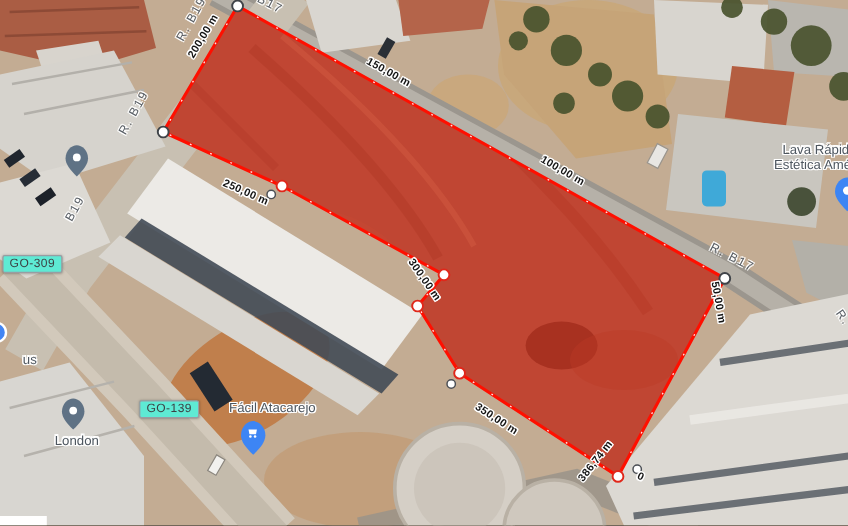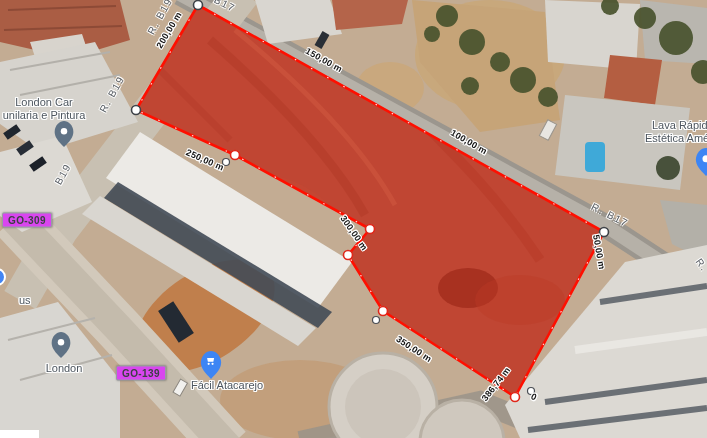--- a/index.html
+++ b/index.html
@@ -20,24 +20,23 @@
                 -1px 1px 0 rgba(255,255,255,.9),1px 1px 0 rgba(255,255,255,.9);
   }
   .poi{
     font-size:11px;color:#4d565f;text-align:center;line-height:13px;
     text-shadow:-1px -1px 0 #fff,1px -1px 0 #fff,-1px 1px 0 #fff,1px 1px 0 #fff,
                 0 -1px 0 #fff,0 1px 0 #fff,-1px 0 0 #fff,1px 0 0 #fff;
   }
   .ctr{transform:translate(-50%,-50%);}
   .badge{
     position:absolute;transform:translate(-50%,-50%);
-    background:#d946ef;border:1px solid #979da3;border-radius:2px;
+    background:#5eead4;border:1px solid #979da3;border-radius:2px;
     font-size:10px;color:#3c4043;padding:1px 5px;letter-spacing:.4px;
     box-shadow:0 0 2px rgba(0,0,0,.25);
-    font-weight:bold;
   }
   .ui-frag{position:absolute;left:0;top:430px;width:39px;height:8px;background:#fff;}
 </style>
 </head>
 <body>
 
 <div class="stage">
 
   <svg width="707" height="438" viewBox="0 0 707 438">
     <defs>
@@ -190,26 +189,22 @@
   <div class="lbl measure ctr" style="left:534px;top:397px;transform:translate(-50%,-50%) rotate(25deg);">0</div>
 
   <div class="lbl street ctr" style="left:225px;top:4px;transform:translate(-50%,-50%) rotate(27deg);">B17</div>
   <div class="lbl street ctr" style="left:610px;top:215px;transform:translate(-50%,-50%) rotate(27deg);">R. B17</div>
   <div class="lbl street ctr" style="left:702px;top:265px;transform:translate(-50%,-50%) rotate(55deg);">R.</div>
   <div class="lbl street ctr" style="left:160px;top:16px;transform:translate(-50%,-50%) rotate(-61deg);">R. B19</div>
   <div class="lbl street ctr" style="left:112px;top:94px;transform:translate(-50%,-50%) rotate(-61deg);">R. B19</div>
   <div class="lbl street ctr" style="left:63px;top:174px;transform:translate(-50%,-50%) rotate(-61deg);">B19</div>
 
   <div class="badge" style="left:27px;top:220px;">GO-309</div>
-  <div class="badge" style="left:141px;top:341px;margin-top:32px;">GO-139</div>
-
-  <div class="lbl poi ctr" style="left:44px;top:109px;">
-    <div>London Car</div>
-    <div>unilaria e Pintura</div>
-  </div>
+  <div class="badge" style="left:141px;top:341px;">GO-139</div>
+
   <div class="lbl poi ctr" style="left:64px;top:368px;">London</div>
-  <div class="lbl poi ctr" style="left:227px;top:341px;margin-top:44px;">Fácil Atacarejo</div>
+  <div class="lbl poi ctr" style="left:227px;top:341px;">Fácil Atacarejo</div>
   <div class="lbl poi" style="left:652px;top:119px;text-align:center;">Lava Rápid</div>
   <div class="lbl poi" style="left:645px;top:132px;text-align:left;">Estética Amé</div>
   <div class="lbl poi" style="left:19px;top:294px;">us</div>
 
   <div class="ui-frag"></div>
 </div>
 
 </body></html>

